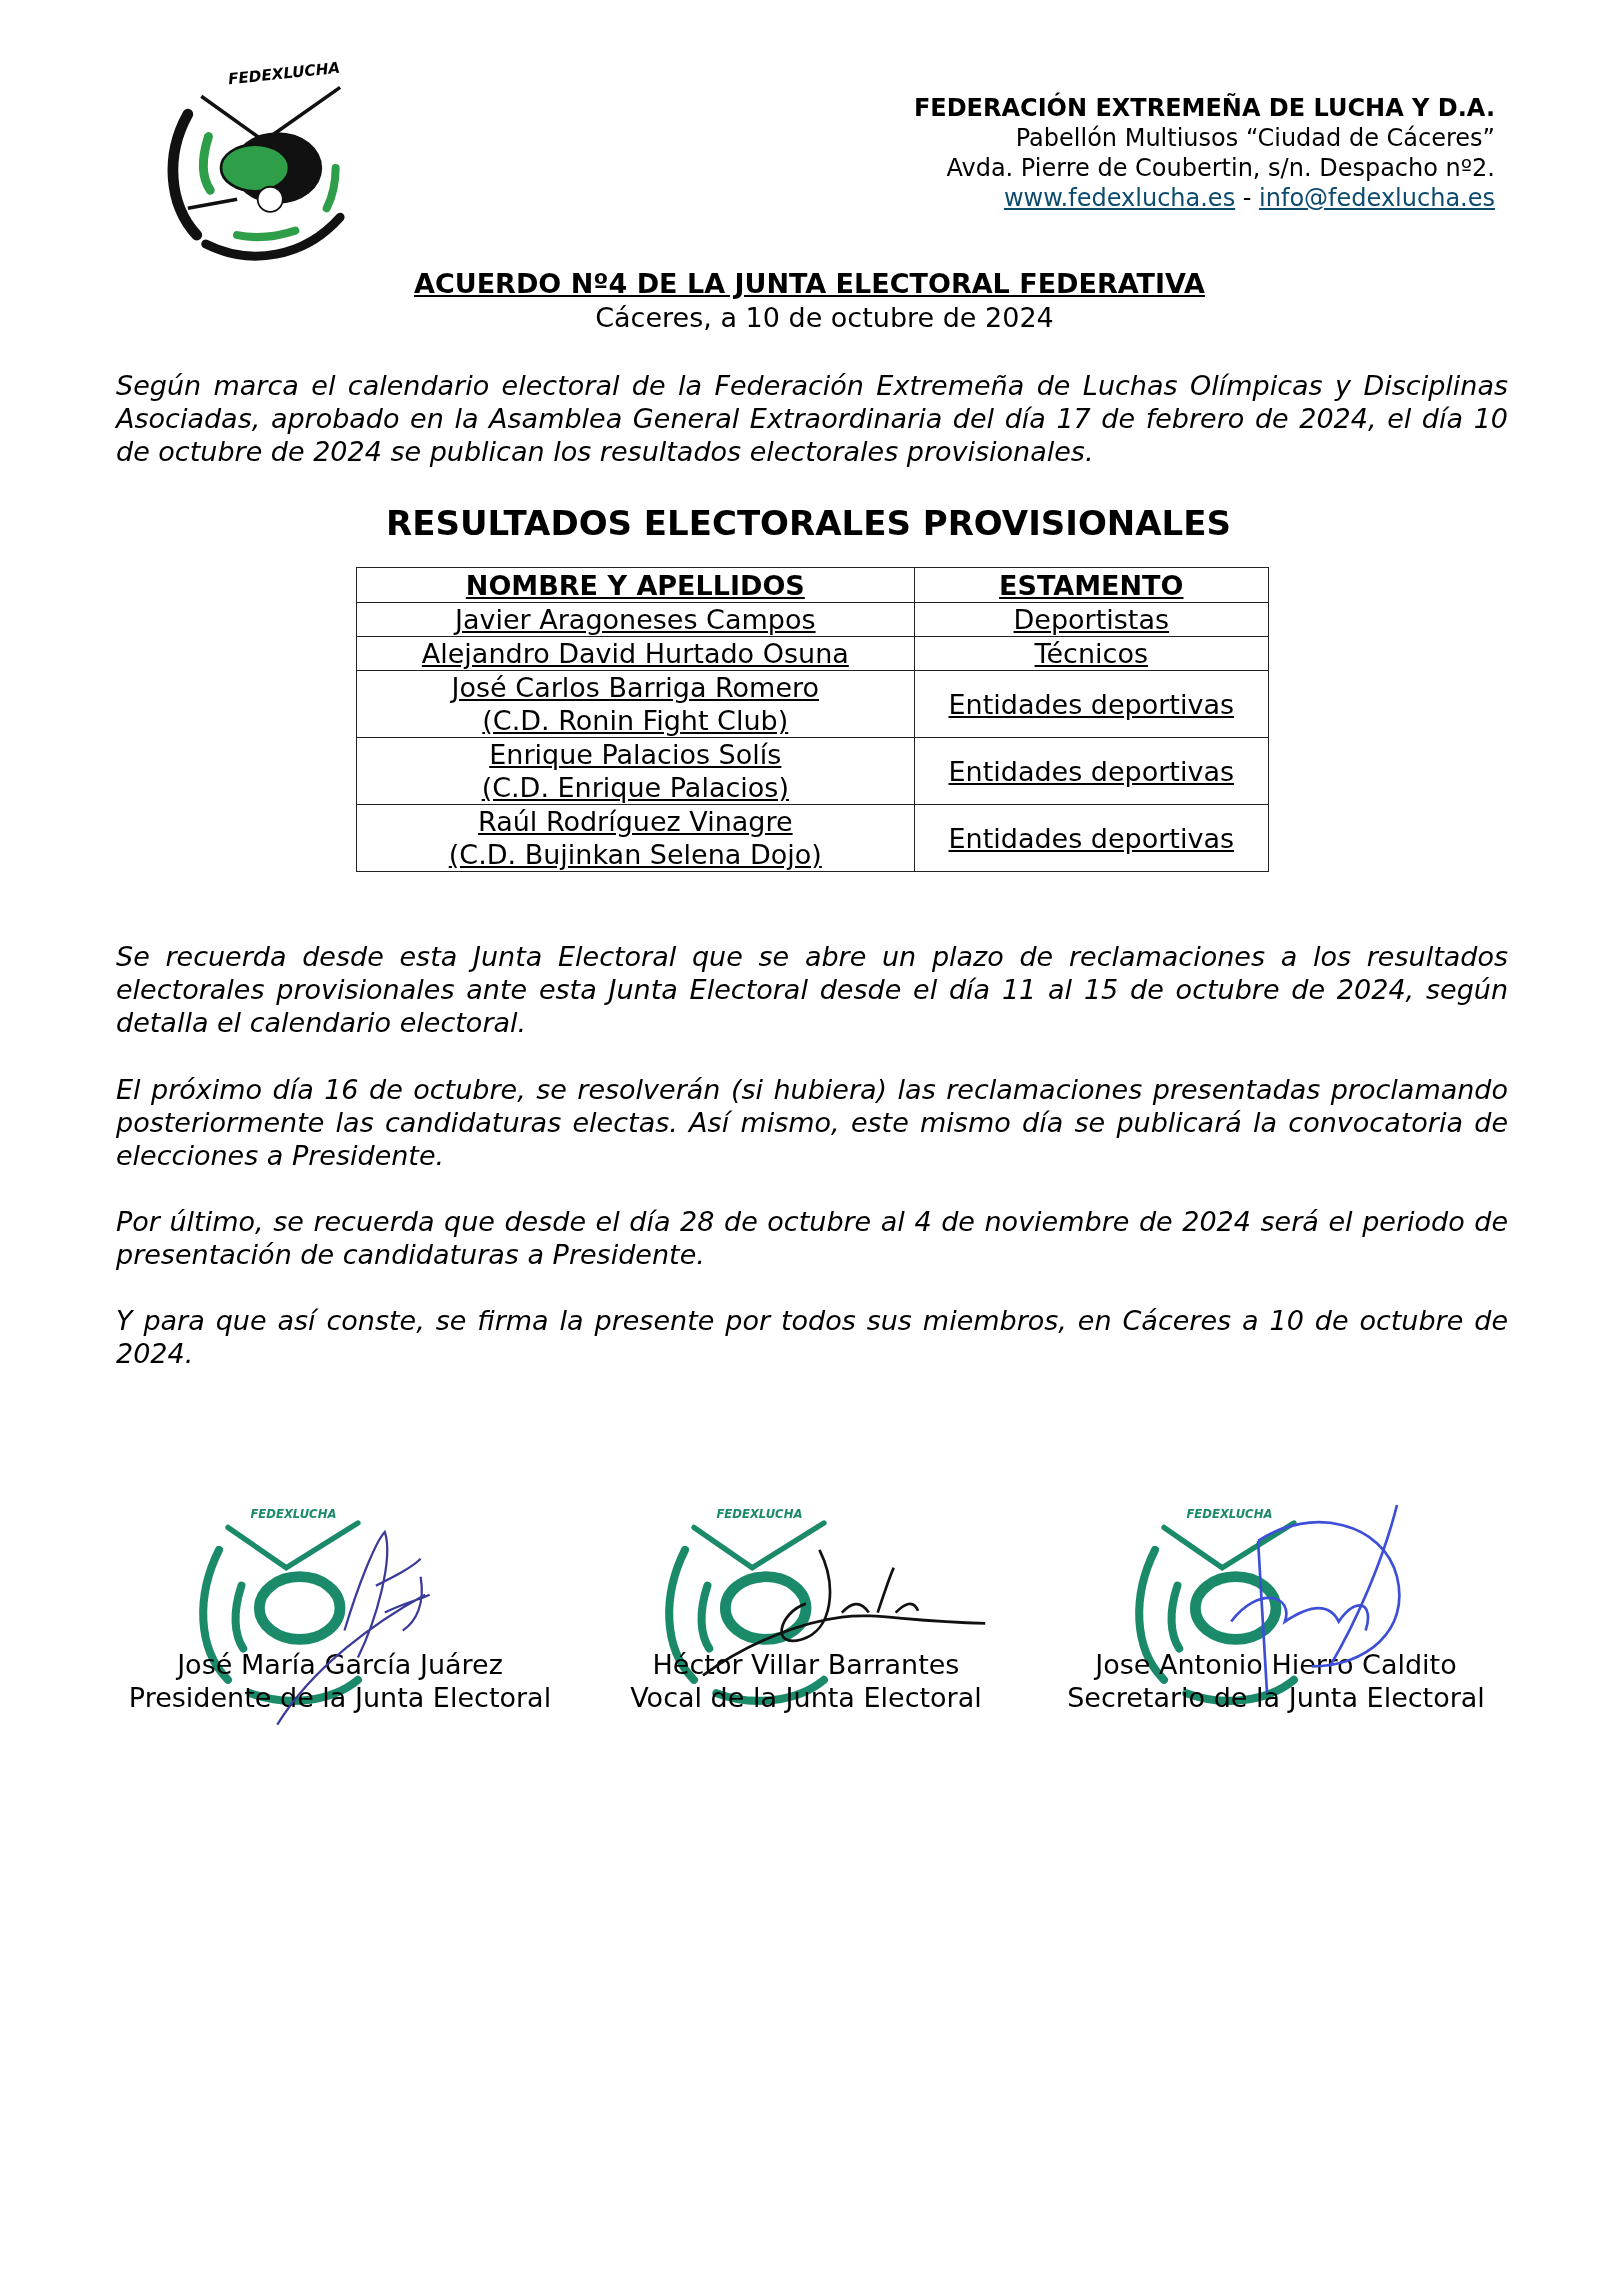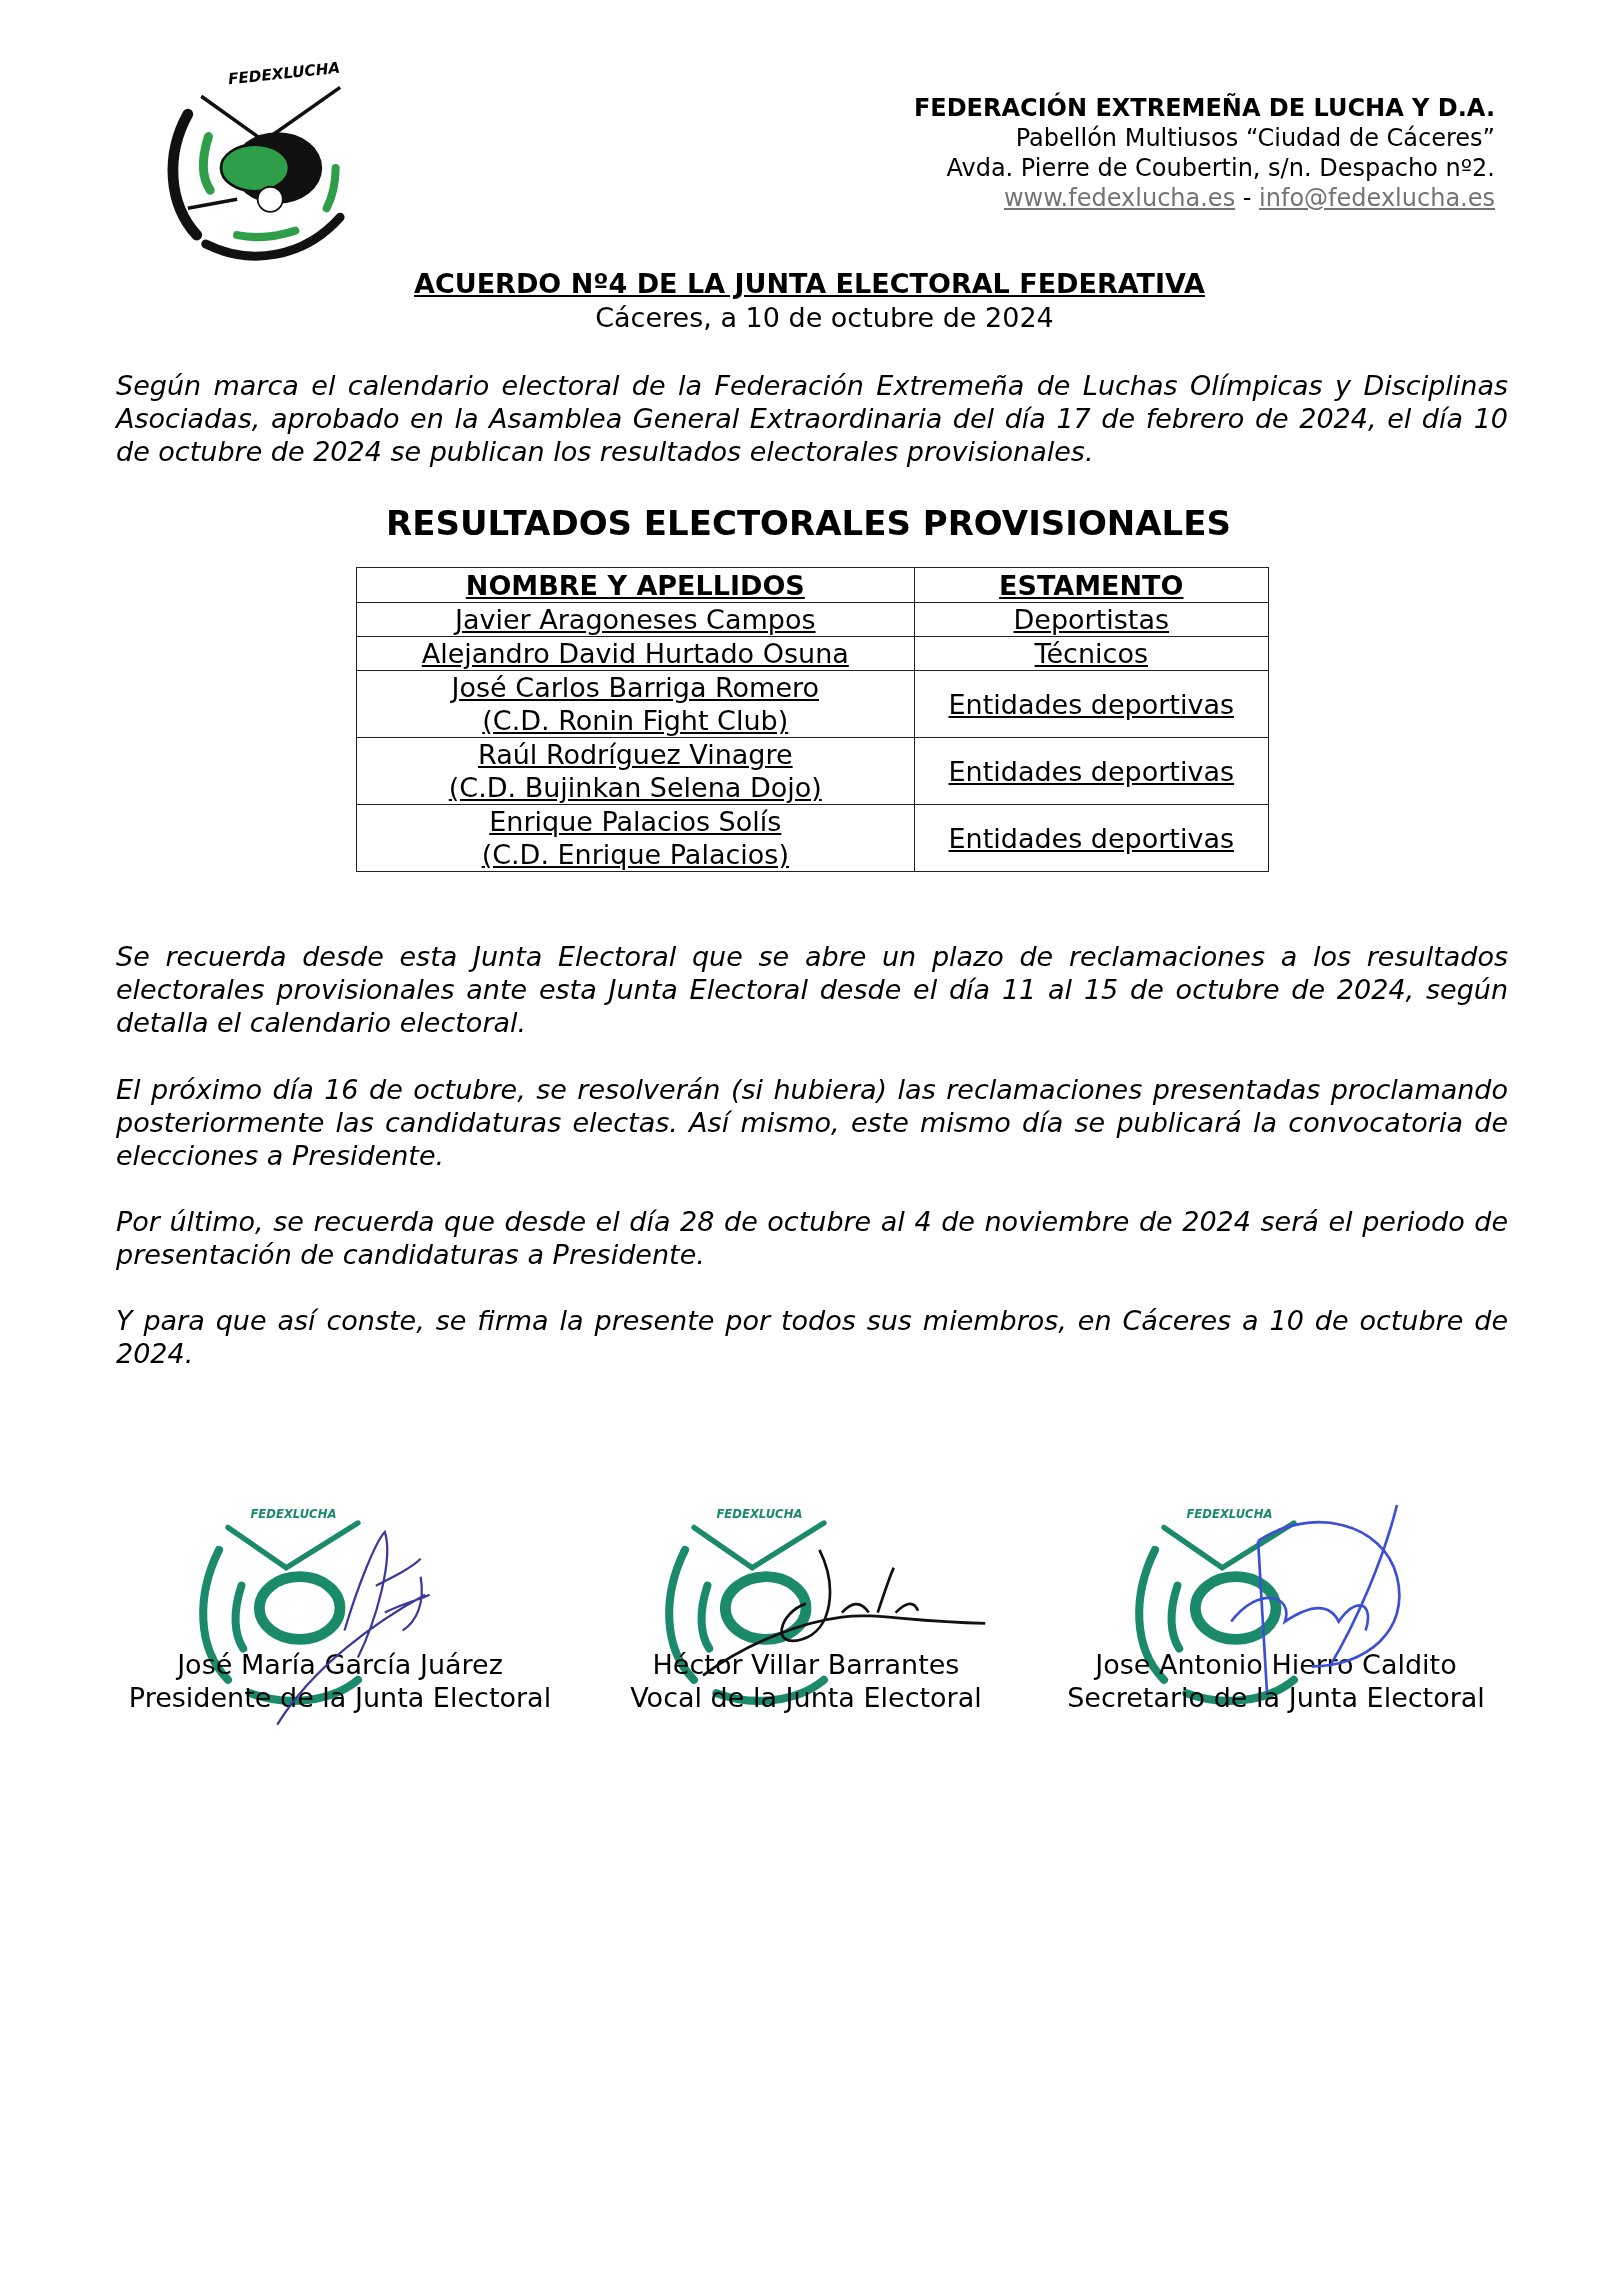--- a/index.html
+++ b/index.html
@@ -6,21 +6,21 @@
   body {
     width: 1617px; height: 2293px; position: relative; overflow: hidden;
     font-family: "DejaVu Sans", sans-serif; color: #000;
   }
   .logo { position: absolute; left: 152px; top: 56px; width: 215px; height: 206px; }
   .header-info {
     position: absolute; right: 122px; top: 93px; width: 681px;
     text-align: right; font-size: 24px; line-height: 30px;
   }
   .header-info .org { font-weight: bold; font-size: 24px; }
-  .header-info a { color: #737373; text-decoration: underline; }
+  .header-info a { color: #0c4a6e; text-decoration: underline; }
   .title-block { position: absolute; left: 2px; right: 0; top: 267px; text-align: center; }
   .title { font-size: 27px; font-weight: bold; text-decoration: underline; line-height: 34px; }
   .subtitle { font-size: 27px; line-height: 34px; margin-left: 30px; }
   .para {
     position: absolute; left: 116px; width: 1392px; font-size: 27px; line-height: 33px;
     text-align: justify; text-align-last: left; font-style: italic;
   }
   .section-heading {
     position: absolute; left: 0; right: 0; top: 503px; text-align: center;
     font-weight: bold; font-size: 34px;
@@ -109,29 +109,29 @@
       </tr>
       <tr>
         <td>
           <div>José Carlos Barriga Romero</div>
           <div>(C.D. Ronin Fight Club)</div>
         </td>
         <td class="estamento">Entidades deportivas</td>
       </tr>
       <tr>
         <td>
+          <div>Enrique Palacios Solís</div>
+          <div>(C.D. Enrique Palacios)</div>
+        </td>
+        <td class="estamento">Entidades deportivas</td>
+      </tr>
+      <tr>
+        <td>
           <div>Raúl Rodríguez Vinagre</div>
           <div>(C.D. Bujinkan Selena Dojo)</div>
-        </td>
-        <td class="estamento">Entidades deportivas</td>
-      </tr>
-      <tr>
-        <td>
-          <div>Enrique Palacios Solís</div>
-          <div>(C.D. Enrique Palacios)</div>
         </td>
         <td class="estamento">Entidades deportivas</td>
       </tr>
     </tbody>
 </table>
 
 <div class="para" style="top:940px;">Se recuerda desde esta Junta Electoral que se abre un plazo de reclamaciones a los resultados electorales provisionales ante esta Junta Electoral desde el día 11 al 15 de octubre de 2024, según detalla el calendario electoral.</div>
 <div class="para" style="top:1073px;">El próximo día 16 de octubre, se resolverán (si hubiera) las reclamaciones presentadas proclamando posteriormente las candidaturas electas. Así mismo, este mismo día se publicará la convocatoria de elecciones a Presidente.</div>
 <div class="para" style="top:1205px;">Por último, se recuerda que desde el día 28 de octubre al 4 de noviembre de 2024 será el periodo de presentación de candidaturas a Presidente.</div>
 <div class="para" style="top:1304px;">Y para que así conste, se firma la presente por todos sus miembros, en Cáceres a 10 de octubre de 2024.</div>

